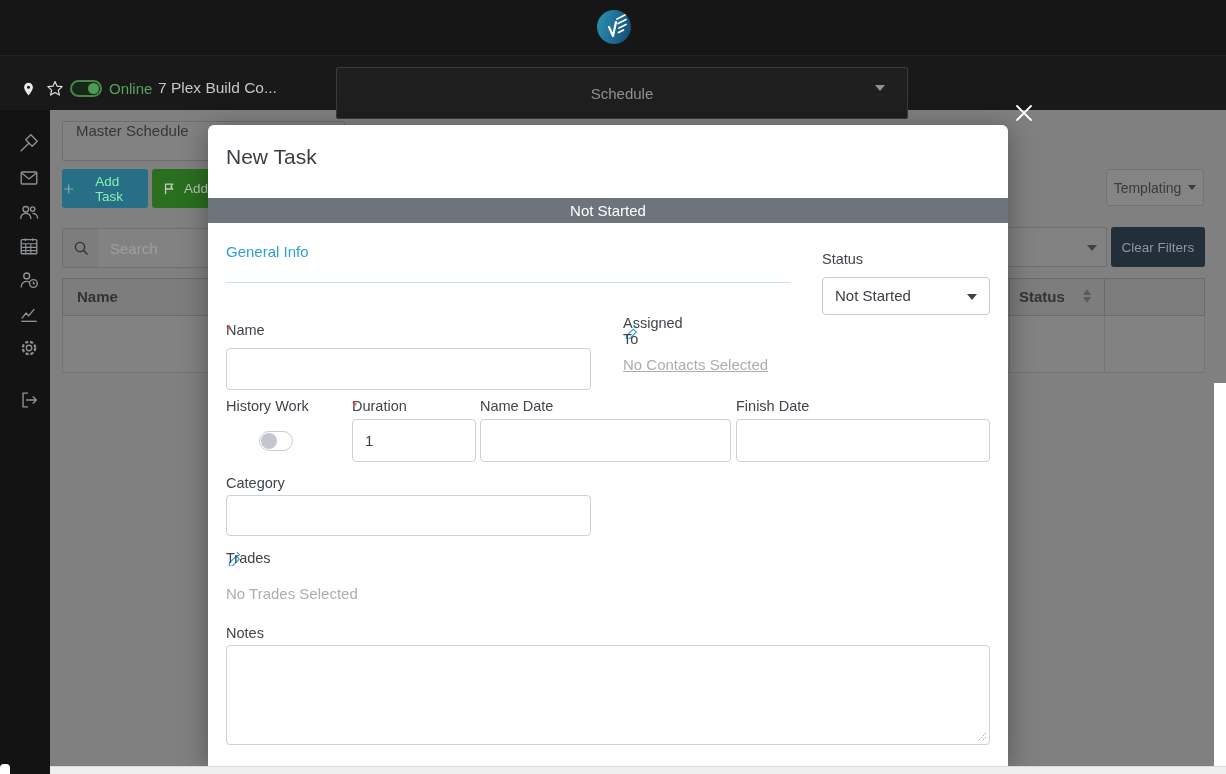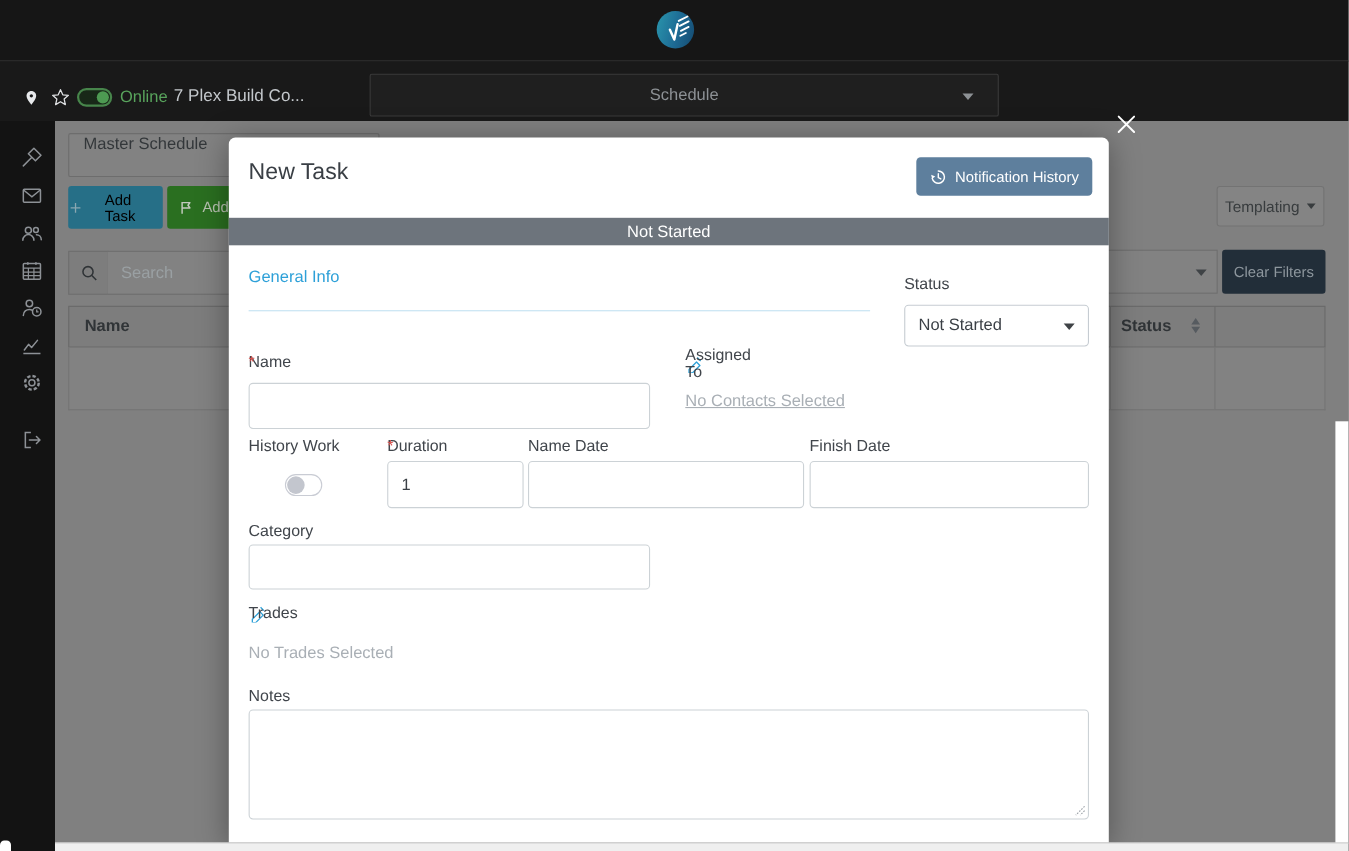--- a/index.html
+++ b/index.html
@@ -15,40 +15,40 @@
   .topbar2 { left:0; top:55px; width:1226px; height:55px; background:#191919; z-index:6;
     border-top:1px solid #222; }
   .pin-ic { left:21px; top:79px; z-index:7; }
   .star-ic { left:45px; top:79px; z-index:7; }
   .online-toggle { left:70px; top:80px; width:32px; height:17px; border-radius:9px;
     background:#182818; border:2px solid #47854b; z-index:7; }
   .online-toggle .knob { position:absolute; right:1px; top:1px; width:11px; height:11px;
     border-radius:50%; background:#4d9a52; }
   .online-label { left:109px; top:80px; color:#58a35c; font-size:15px; z-index:7; }
   .account-name { left:158px; top:79px; color:#c3c7cb; font-size:15.5px; z-index:7; }
-  .sched-select { left:336px; top:67px; width:572px; height:39px; background:#1f1f1f;
+  .sched-select { left:336px; top:67px; width:572px; height:52px; background:#1f1f1f;
     border:1px solid #3a3a3a; border-radius:2px; z-index:7; display:flex; align-items:center;
     justify-content:center; color:#8d9195; font-size:15px; }
   .sched-select .caret { position:absolute; right:22px; top:17px; }
   .caret-dn { width:0; height:0; border-left:5px solid transparent; border-right:5px solid transparent;
     border-top:6px solid #8d9195; }
 
   
   .sidebar { left:0; top:110px; width:50px; height:664px; background:#131313; z-index:6; }
   .side-ic { position:absolute; left:18px; }
 
   
   .content-bg { left:50px; top:110px; width:1176px; height:664px; background:#808080; z-index:1; }
   .bgw { z-index:2; }
   .master-box { left:62px; top:121px; width:283px; height:40px; background:#828282;
     border:1px solid #6d6d6d; border-radius:2px; display:flex; align-items:flex-start;
     padding-left:13px; color:#33373a; font-size:15px; }
   .btn-addtask { left:62px; top:169px; width:86px; height:39px; background:#266f87;
     border-radius:3px; display:flex; align-items:center; justify-content:center; gap:20px;
-    color:#000000; font-size:13.5px; }
+    color:#86efac; font-size:13.5px; }
   .btn-addnote { left:152px; top:169px; width:110px; height:39px; background:#2a6f20;
     border-radius:3px; display:flex; align-items:center; padding-left:10px; gap:6px;
     color:#b7c0b0; font-size:13.5px; }
   .btn-templating { left:1106px; top:169px; width:98px; height:37px; background:#848484;
     border:1px solid #737373; border-radius:3px; display:flex; align-items:center;
     justify-content:center; gap:7px; color:#383c3e; font-size:14px; }
   .btn-templating .caret { width:0;height:0;border-left:4px solid transparent;
     border-right:4px solid transparent;border-top:5px solid #383c3e; }
   .search-prefix { left:62px; top:228px; width:37px; height:40px; background:#7d7d7d;
     border:1px solid #6e6e6e; display:flex; align-items:center; justify-content:center; }
@@ -260,28 +260,20 @@
   <div class="abs corner-dot"></div>
 
   <div class="abs close-x">
     <svg width="22" height="22" viewBox="0 0 22 22">
       <path d="M4 4 L18 18 M18 4 L4 18" stroke="#ffffff" stroke-width="1.8" stroke-linecap="round"></path>
     </svg>
   </div>
 
   <div class="abs modal">
     <div class="m-title">New Task</div>
-    <button class="btn-notif">
-      <svg width="16" height="16" viewBox="0 0 18 18">
-        <path d="M9 2.7 a6.3 6.3 0 1 1 -6.2 7.6" fill="none" stroke="#ffffff" stroke-width="1.5" stroke-linecap="round"></path>
-        <path d="M1.7 6.6 l1 4 3.2-2.2 z" fill="#ffffff"></path>
-        <path d="M9 5.6 V9.4 L11.6 10.9" fill="none" stroke="#ffffff" stroke-width="1.4" stroke-linecap="round"></path>
-      </svg>
-      <span>Notification History</span>
-    </button>
     <div class="m-banner">Not Started</div>
 
     <div class="sec-title">General Info</div>
     <div class="sec-divider"></div>
 
     <div class="lbl status-lbl">Status</div>
     <div class="status-select">
       <span class="val">Not Started</span>
       <span class="caret"></span>
     </div>

